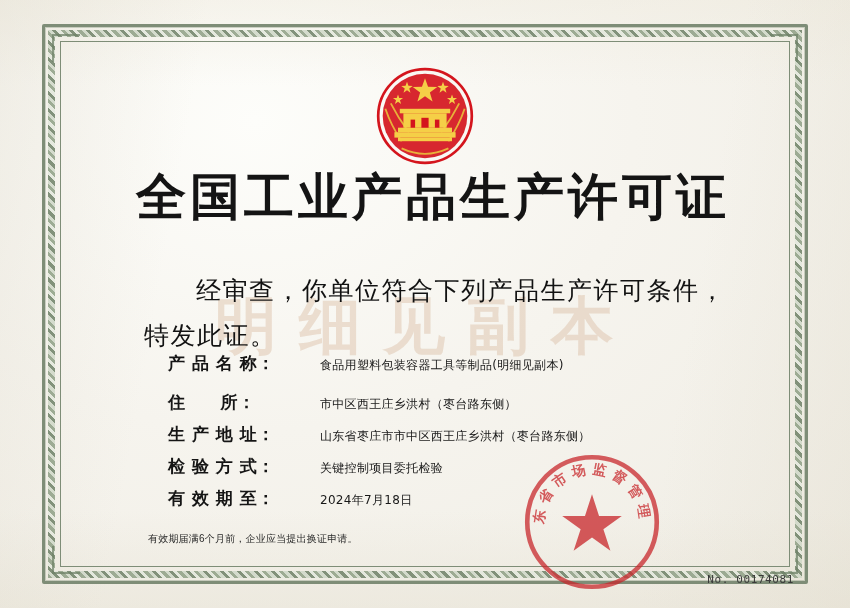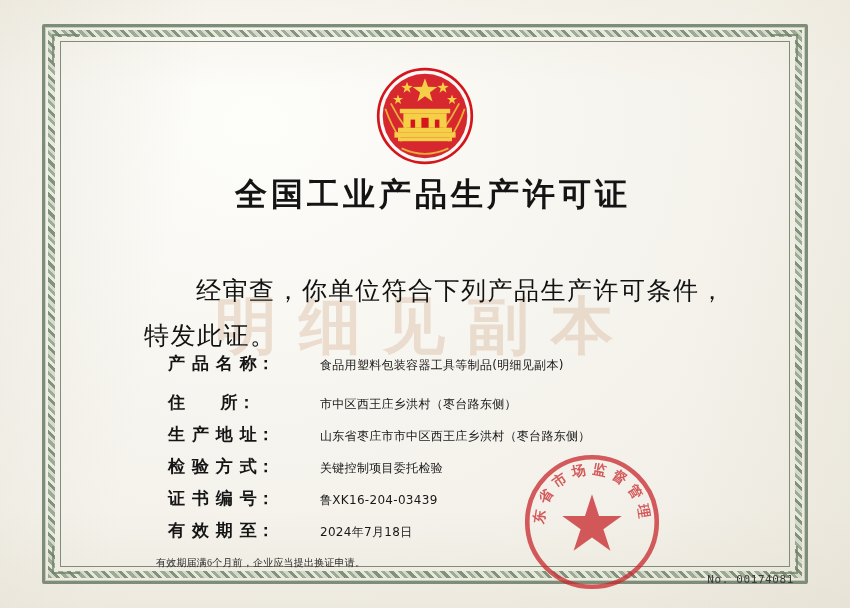--- a/index.html
+++ b/index.html
@@ -104,26 +104,26 @@
     width: 108px;
     height: 108px;
   }
 
   .title {
     position: absolute;
     left: 16px;
     right: 0;
     top: 168px;
     text-align: center;
-    font-size: 32px;
+    font-size: 50px;
     line-height: 58px;
     font-weight: 700;
     letter-spacing: 4px;
     color: #141414;
-    font-family: Liberation Mono, monospace;
+    font-family: Liberation Sans, sans-serif;
     white-space: nowrap;
   }
 
   .company {
     position: absolute;
     left: 138px;
     top: 236px;
     font-size: 21px;
     font-weight: 700;
     letter-spacing: 1px;
@@ -183,27 +183,26 @@
     font-size: 17px;
     font-weight: 700;
     letter-spacing: 3px;
     color: #161616;
     font-family: "DejaVu Sans", sans-serif;
     white-space: nowrap;
   }
 
   .footnote {
     position: absolute;
-    left: 156px;
+    left: 148px;
     top: 532px;
     font-size: 10px;
     color: #2a2a2a;
     letter-spacing: 0.2px;
-    font-family: Liberation Serif, serif;
-    margin-top: 24px;
+    font-family: Liberation Sans, sans-serif;
   }
 
   
   .seal {
     position: absolute;
     left: 518px;
     top: 448px;
     width: 148px;
     height: 148px;
     opacity: 0.82;
@@ -294,24 +293,20 @@
     </div>
     <div class="field-row">
       <div class="field-label">生 产 地 址：</div>
       <div class="field-value">山东省枣庄市市中区西王庄乡洪村（枣台路东侧）</div>
     </div>
     <div class="field-row">
       <div class="field-label">检 验 方 式：</div>
       <div class="field-value">关键控制项目委托检验</div>
     </div>
     <div class="field-row">
-      <div class="field-label">证 书 编 号：</div>
-      <div class="field-value">鲁XK16-204-03439</div>
-    </div>
-    <div class="field-row">
       <div class="field-label">有 效 期 至：</div>
       <div class="field-value">2024年7月18日</div>
     </div>
   </div>
 
 
   <div class="footnote">有效期届满6个月前，企业应当提出换证申请。</div>
 
   <svg class="seal" viewBox="0 0 160 160">
     <defs>

